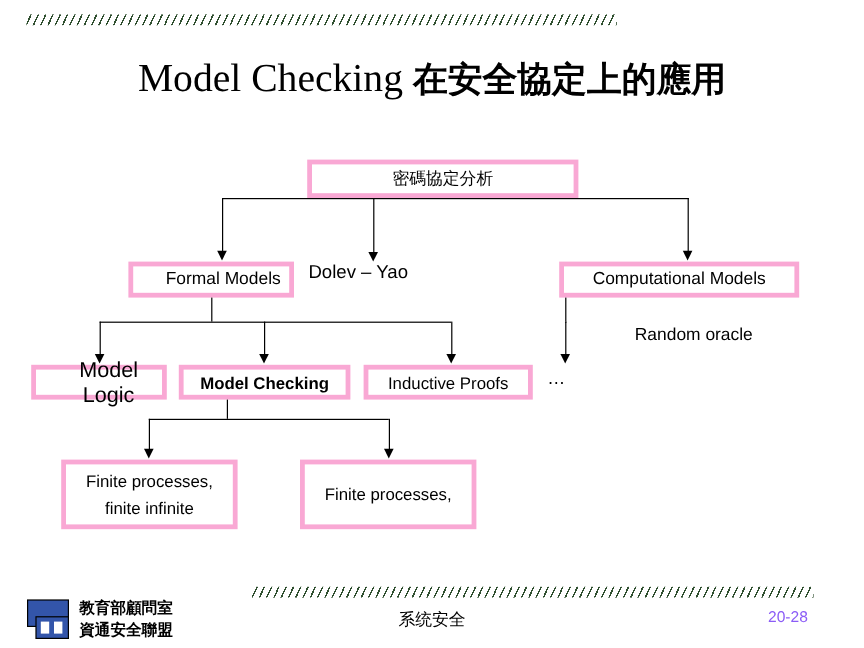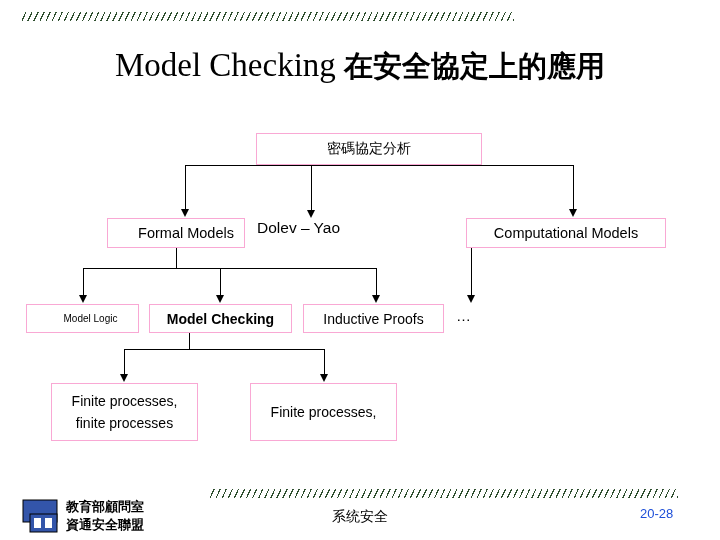--- a/index.html
+++ b/index.html
@@ -56,21 +56,21 @@
   }
   #title .cjk {
     font-family: "DejaVu Sans", sans-serif;
     font-size: 29px;
     font-weight: bold;
   }
 
   
   .box {
     position: absolute;
-    border: 1px solid #f9a8d4;
+    border: 4px solid #f9a8d4;
     box-sizing: border-box;
     display: flex;
     align-items: center;
     justify-content: center;
     text-align: center;
     color: #000000;
     background: #ffffff;
   }
   .plain {
     position: absolute;
@@ -96,21 +96,21 @@
   #label-dolev-yao {
     left: 257px; top: 219px; width: 110px;
     font-size: 15.5px;
   }
   #label-random-oracle {
     left: 529px; top: 271px; width: 140px;
     font-size: 14.5px;
   }
   #node-model-logic {
     left: 26px; top: 304px; width: 113px; height: 29px;
-    font-size: 10px;
+    font-size: 18px;
     padding-left: 16px;
   }
   #node-model-checking {
     left: 149px; top: 304px; width: 143px; height: 29px;
     font-size: 14px;
     font-weight: bold;
   }
   #node-inductive-proofs {
     left: 303px; top: 304px; width: 141px; height: 29px;
     font-size: 14px;
@@ -154,21 +154,21 @@
     left: 300px; top: 508px; width: 120px;
     font-family: "DejaVu Sans", sans-serif;
     font-size: 14px;
     color: #000000;
     text-align: center;
   }
   #footer-page {
     position: absolute;
     left: 640px; top: 506px; width: 60px;
     font-size: 13px;
-    color: #1d4ed8;
+    color: #8b5cf6;
     text-align: left;
   }
 
   
   #logo {
     position: absolute;
     left: 22px; top: 492px;
     width: 148px; height: 46px;
   }
 </style>
@@ -193,20 +193,21 @@
   <div class="line vline" style="left:573px; top:165px; height:45px;"></div>
   <div class="arrow-down" style="left:569px; top:209px;"></div>
 
   <div class="box" id="node-formal-models">
     <span>Formal Models</span>
   </div>
   <div class="plain" id="label-dolev-yao">Dolev – Yao</div>
   <div class="box" id="node-computational-models">
     <span>Computational Models</span>
   </div>
+  <div class="plain" id="label-random-oracle">Random oracle</div>
 
   <div class="line vline" style="left:176px; top:248px; height:20px;"></div>
   <div class="line hline" style="left:83px; top:268px; width:293px;"></div>
   <div class="line vline" style="left:83px; top:268px; height:28px;"></div>
   <div class="arrow-down" style="left:79px; top:295px;"></div>
   <div class="line vline" style="left:220px; top:268px; height:28px;"></div>
   <div class="arrow-down" style="left:216px; top:295px;"></div>
   <div class="line vline" style="left:376px; top:268px; height:28px;"></div>
   <div class="arrow-down" style="left:372px; top:295px;"></div>
 
@@ -228,21 +229,21 @@
 
   <div class="line vline" style="left:189px; top:333px; height:16px;"></div>
   <div class="line hline" style="left:124px; top:349px; width:200px;"></div>
   <div class="line vline" style="left:124px; top:349px; height:26px;"></div>
   <div class="arrow-down" style="left:120px; top:374px;"></div>
   <div class="line vline" style="left:324px; top:349px; height:26px;"></div>
   <div class="arrow-down" style="left:320px; top:374px;"></div>
 
   <div class="box" id="node-finite-finite">
     <span>Finite processes,</span>
-    <span>finite processes</span>
+    <span>finite infinite</span>
   </div>
   <div class="box" id="node-finite-infinite">
     <span>Finite processes,</span>
   </div>
 
   <div class="hatch" id="bottom-hatch"></div>
 
   <svg id="logo" viewBox="0 0 148 46">
     <rect x="1" y="8" width="34" height="22" fill="#3355aa" stroke="#000000" stroke-width="1"></rect>
     <rect x="8" y="22" width="27" height="18" fill="#3355aa" stroke="#000000" stroke-width="1"></rect>

